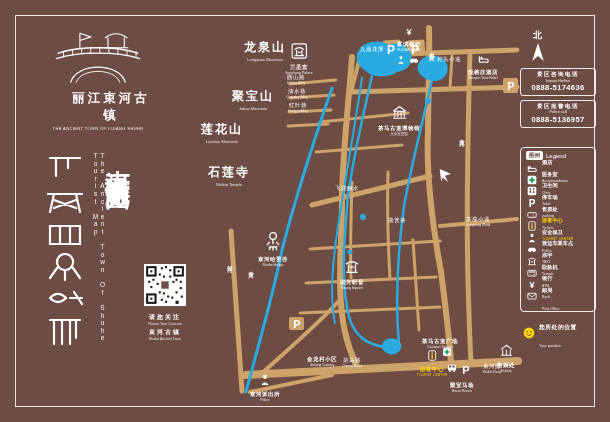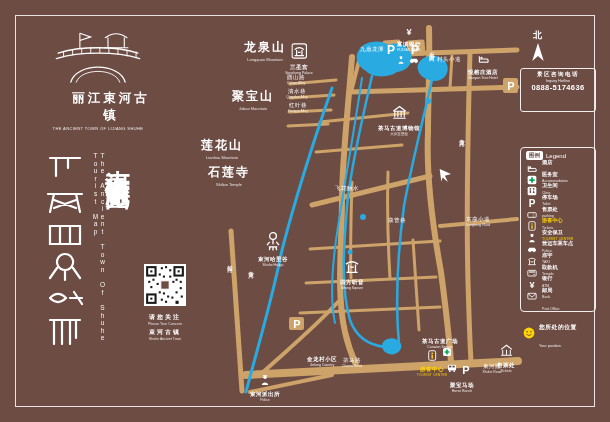--- a/index.html
+++ b/index.html
@@ -35,21 +35,21 @@
   .marker{position:absolute;transform:translate(-50%,-50%);line-height:0;}
   .road-lbl{position:absolute;transform:translate(-50%,-50%);font-size:5.5px;letter-spacing:.5px;
             text-align:center;white-space:nowrap;}
   .road-lbl .en{display:block;font-size:3.4px;letter-spacing:0;opacity:.85;}
   .road-lbl.vert{writing-mode:vertical-rl;text-orientation:upright;letter-spacing:1px;}
 
   
   #compass{position:absolute;left:524px;top:29px;width:28px;text-align:center;}
   #compass-label{font-size:9px;font-weight:bold;letter-spacing:1px;}
   #hotlines{position:absolute;left:520px;top:68px;width:76px;display:flex;flex-direction:column;gap:3.5px;}
-  .hot-box{border:1px solid rgba(255,255,255,.9);border-radius:3px;text-align:center;padding:2px 0 19px;}
+  .hot-box{border:1px solid rgba(255,255,255,.9);border-radius:3px;text-align:center;padding:2px 0 3px;}
   .hot-cn{font-size:5.5px;font-weight:bold;letter-spacing:1.5px;}
   .hot-en{font-size:3.8px;opacity:.9;margin:.5px 0;}
   .hot-tel{font-size:7.5px;font-weight:bold;letter-spacing:.4px;}
   #legend{position:absolute;left:520px;top:147px;width:76px;height:165px;border:1px solid rgba(255,255,255,.9);
           border-radius:4px;box-sizing:border-box;padding:3px 2px 0 5px;}
   .lg-head{display:flex;align-items:center;gap:3px;margin-bottom:2.5px;}
   .lg-chip{background:#fff;color:#6D4C44;font-size:5.5px;font-weight:bold;padding:1px 3px;border-radius:2px;}
   .lg-title-en{font-size:6px;}
   .lg-item{display:flex;align-items:center;gap:4px;height:11.6px;}
   .lg-ic{width:12px;flex:none;display:flex;justify-content:center;line-height:0;}
@@ -119,21 +119,21 @@
 
   <div id="map-layer">
       <div class="mountain" style="left: 265px; top: 50px;">
         <div class="mt-cn">龙泉山</div>
         <div class="mt-en">Longquan Mountain</div>
       </div>
       <div class="mountain" style="left: 253px; top: 99px;">
         <div class="mt-cn">聚宝山</div>
         <div class="mt-en">Jubao Mountain</div>
       </div>
-      <div class="mountain" style="left: 222px; top: 148px;">
+      <div class="mountain" style="left: 222px; top: 132px;">
         <div class="mt-cn">莲花山</div>
         <div class="mt-en">Lianhua Mountain</div>
       </div>
       <div class="mountain" style="left: 229px; top: 175px;">
         <div class="mt-cn">石莲寺</div>
         <div class="mt-en">Shilian Temple</div>
       </div>
       <div class="poi" style="left: 299px; top: 43px; transform: translateX(-50%);"><svg width="16" height="16" viewBox="0 0 12 12">
           <rect x="0.6" y="0.6" width="10.8" height="10.8" rx="1.6" fill="none" stroke="#fff" stroke-width="0.9"></rect>
           <path d="M2.5 5Q6 2 9.5 5" fill="none" stroke="#fff" stroke-width="0.9"></path>
@@ -320,20 +320,25 @@
     <svg width="16" height="20" viewBox="0 0 18 22">
       <path d="M9 1 L15.5 21 L9 15.5 L2.5 21 Z" fill="#fff"></path>
     </svg>
   </div>
   <div id="hotlines">
       <div class="hot-box">
         <div class="hot-cn">景区咨询电话</div>
         <div class="hot-en">Inquiry Hotline</div>
         <div class="hot-tel">0888-5174636</div>
       </div>
+      <div class="hot-box">
+        <div class="hot-cn">景区报警电话</div>
+        <div class="hot-en">Police call</div>
+        <div class="hot-tel">0888-5136957</div>
+      </div>
     </div>
   <div id="legend">
     <div class="lg-head">
       <span class="lg-chip">图例</span>
       <span class="lg-title-en">Legend</span>
     </div>
     <div id="legend-items">
         <div class="lg-item">
           <span class="lg-ic">
             <svg width="10" height="10" viewBox="0 0 12 12">

